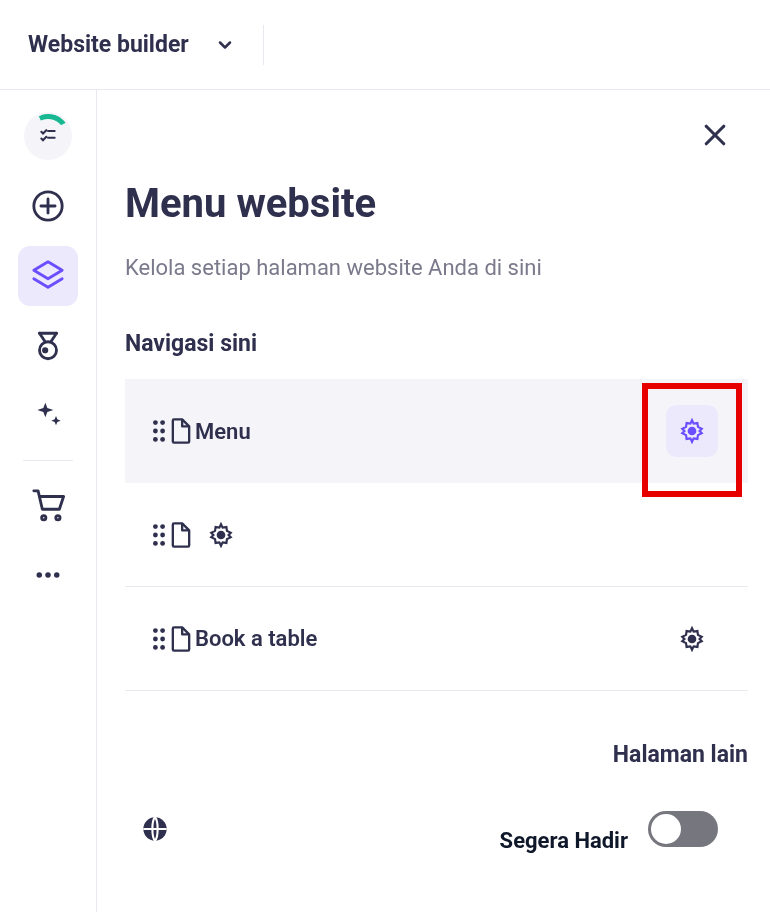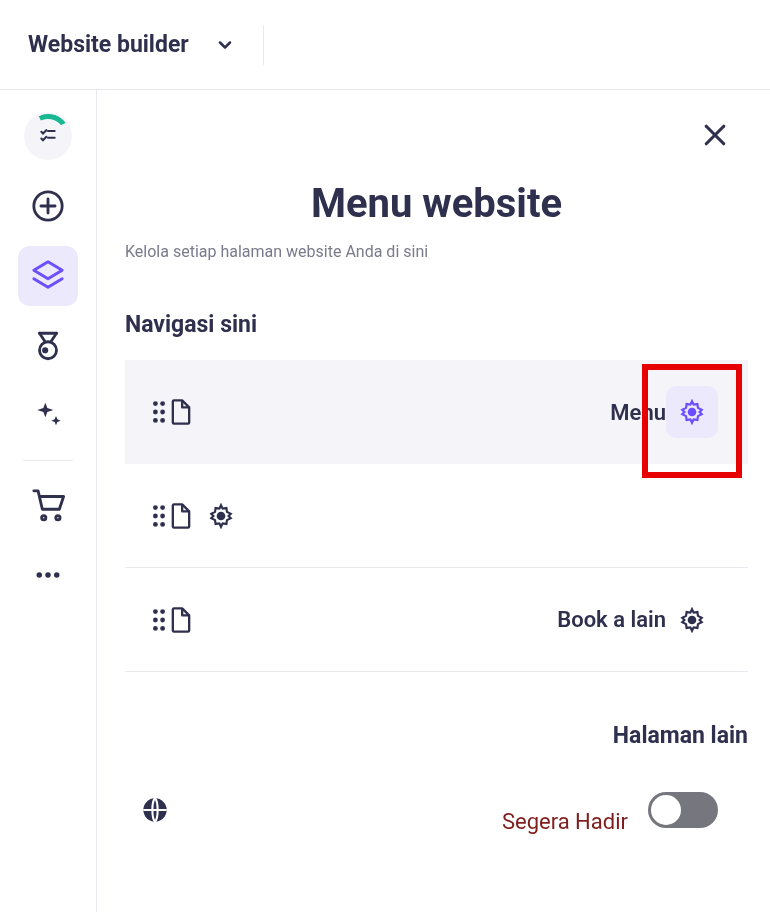--- a/index.html
+++ b/index.html
@@ -85,43 +85,41 @@
   .scroll-area::-webkit-scrollbar-thumb { background: #c1c1c1; }
   .scroll-area::-webkit-scrollbar-button {
     display: block;
     height: 18px;
     background: #f1f1f1;
   }
   h1 {
     font-size: 40px;
     font-weight: 700;
     color: #2f2f4e;
-    margin-bottom: 15px;
-    text-align: center;
+    margin-bottom: 28px;
   }
   .subtitle {
-    font-size: 16px;
+    font-size: 22px;
     color: #7a7a8c;
     margin-bottom: 50px;
   }
   .section-heading {
     font-size: 23px;
     font-weight: 700;
     color: #2f2f4e;
     margin-bottom: 22px;
   }
   .nav-list { }
   .nav-item {
     display: flex;
     align-items: center;
     height: 104px;
     border-bottom: 1px solid #e8e8ee;
     padding: 0 30px 0 26px;
     position: relative;
-    text-align: right;
   }
   .nav-item.hovered {
     background: #f5f5f9;
     border-bottom: none;
   }
   .nav-item .label {
     font-size: 22px;
     font-weight: 600;
     color: #2f2f4e;
     flex: 1;
@@ -155,22 +153,22 @@
     text-align: right;
   }
   .other-row {
     display: flex;
     align-items: center;
     padding: 14px 30px 14px 16px;
     gap: 20px;
   }
   .other-row .label {
     font-size: 22px;
-    font-weight: 400;
-    color: #7f1d1d;
+    font-weight: 700;
+    color: #0f172a;
     flex: 1;
     margin-top: 24px;
   }
   .toggle {
     width: 70px;
     height: 36px;
     background: #76767f;
     border-radius: 20px;
     position: relative;
   }
@@ -355,21 +353,21 @@
                   <circle cx="3" cy="17" r="2"></circle>
                   <circle cx="9" cy="17" r="2"></circle>
                 </svg>
             </span>
             <span>
               <svg width="28" height="28" viewBox="0 0 24 24" fill="none" stroke="#2f2f4e" stroke-width="2" stroke-linejoin="round">
                   <path d="M13 2H6a1 1 0 0 0-1 1v18a1 1 0 0 0 1 1h12a1 1 0 0 0 1-1V8z"></path>
                   <polyline points="13 2 13 8 19 8"></polyline>
                 </svg>
             </span>
-            <span class="label">Book a lain</span>
+            <span class="label">Book a table</span>
             <span class="gear-wrap">
               <svg width="26" height="26" viewBox="0 0 24 24" fill="none" stroke="#2f2f4e" stroke-width="2">
                   <circle cx="12" cy="12" r="3" fill="#2f2f4e"></circle>
                   <path d="M12 2l1.5 3.2 3.5-.5.5 3.5L21 10l-2 2 2 2-3.5 1.8-.5 3.5-3.5-.5L12 22l-1.5-3.2-3.5.5-.5-3.5L3 14l2-2-2-2 3.5-1.8.5-3.5 3.5.5z"></path>
                 </svg>
             </span>
           </div>
 
         </div>
       </div>

